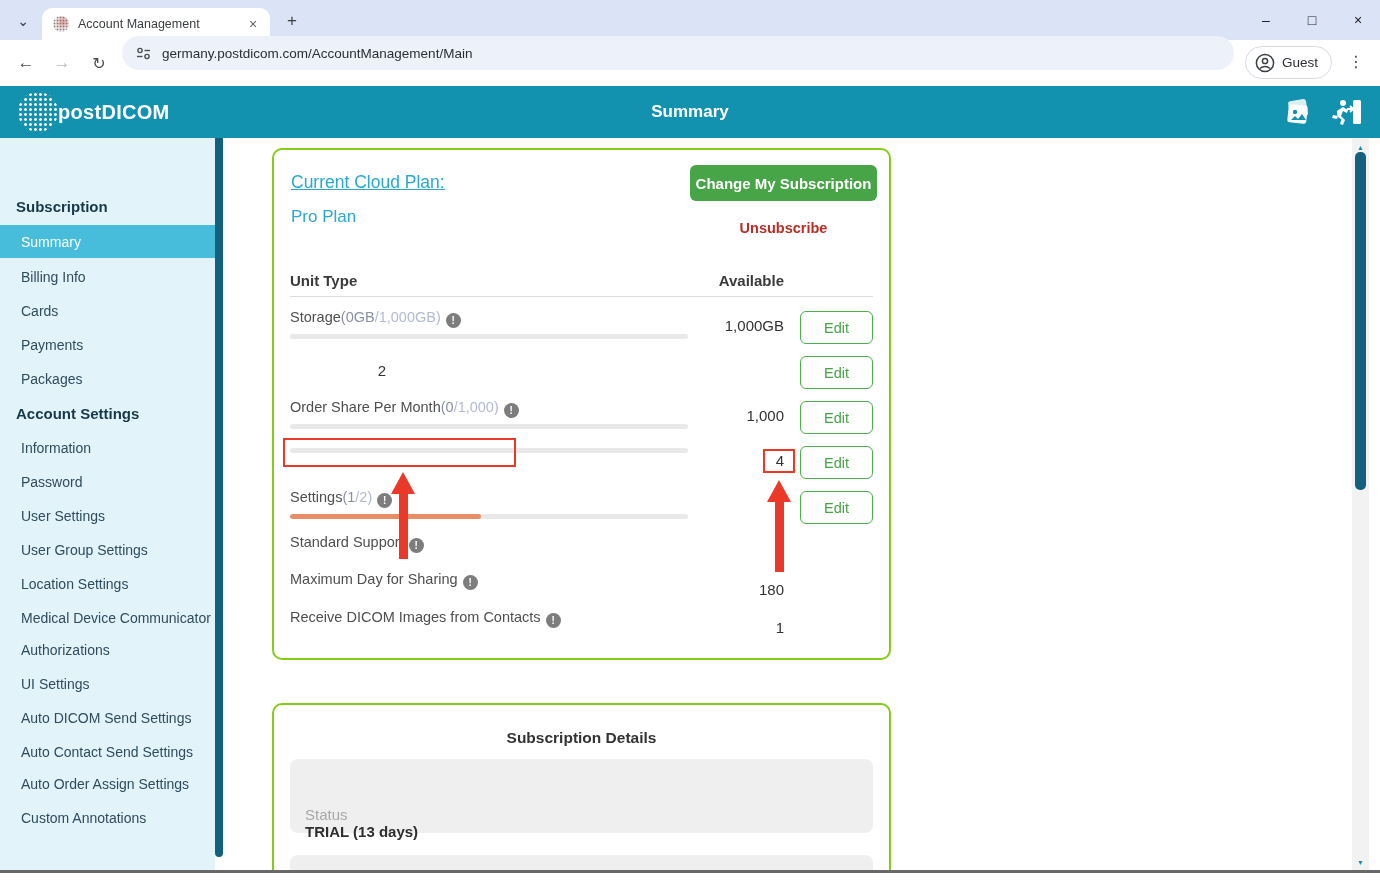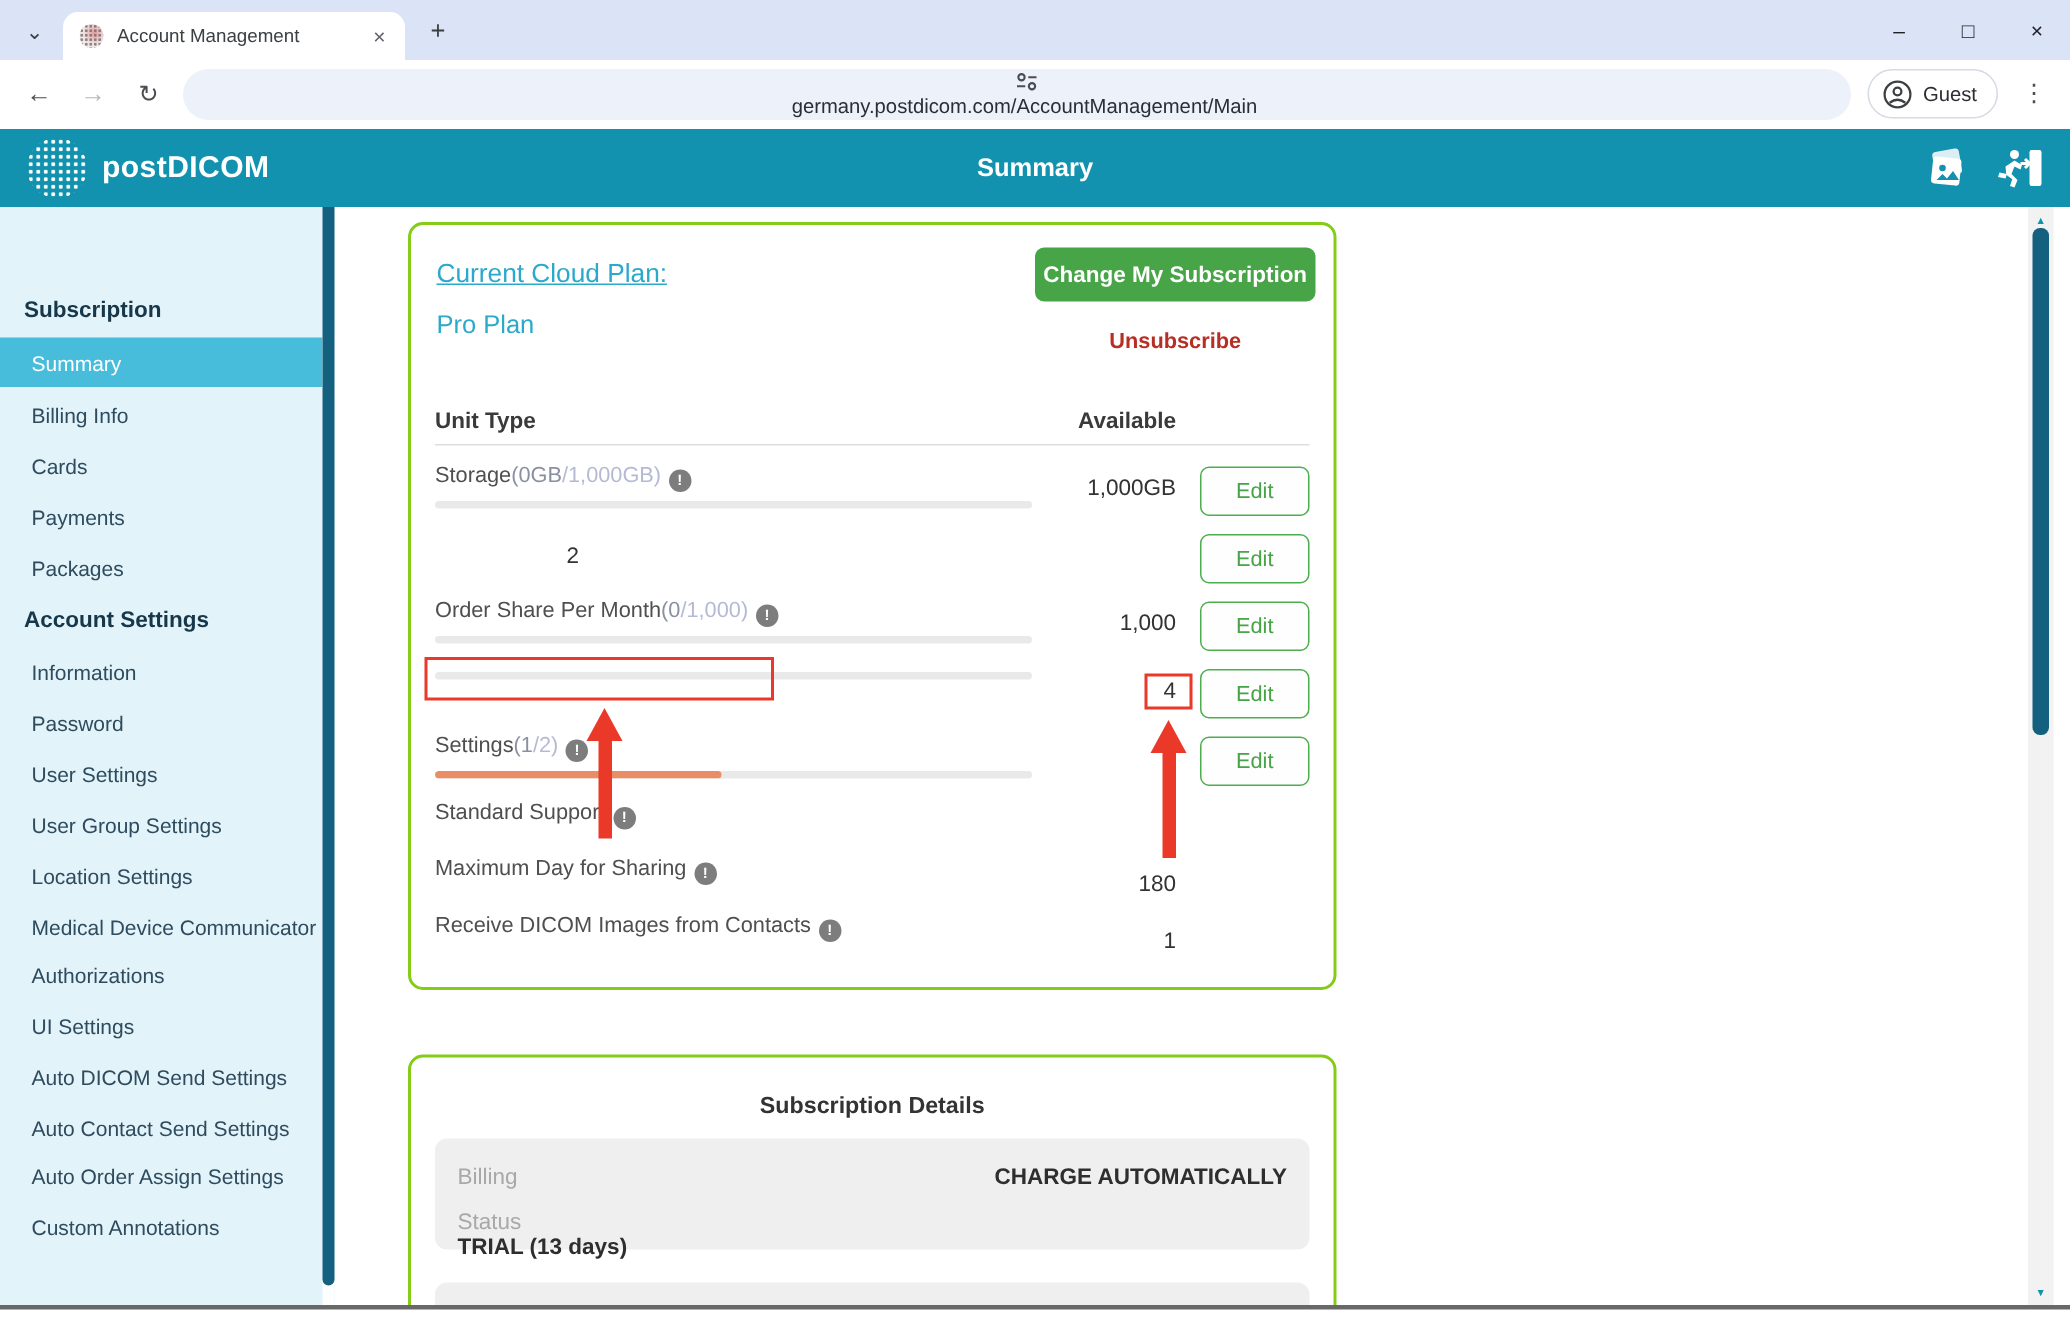--- a/index.html
+++ b/index.html
@@ -27,34 +27,34 @@
   .win-controls { position:absolute; right:14px; top:0; height:40px; display:flex; align-items:center; gap:30px; }
   .win-btn { font-size:14px; color:#202124; cursor:pointer; width:16px; text-align:center; }
 
   
   .toolbar { position:absolute; left:0; top:40px; width:1380px; height:46px; background:#fff; }
   .nav-ico { position:absolute; top:11px; width:24px; height:24px; display:flex; align-items:center;
     justify-content:center; font-size:17px; color:#4a4d51; cursor:pointer; }
   .nav-back { left:14px; }
   .nav-fwd  { left:50px; color:#b4b8bf; }
   .nav-refresh { left:87px; font-size:16px; }
-  .urlbar { position:absolute; left:122px; top:46px; right:146px; height:34px; margin-top:-40px;
-    background:#edf1fa; border-radius:17px; display:flex; align-items:center;flex-direction:column; }
+  .urlbar { position:absolute; left:122px; top:36px; right:146px; height:34px; margin-top:-40px;
+    background:#edf1fa; border-radius:17px; display:flex; align-items:center; }
   .urlbar svg { margin-left:13px; }
   .url-text { margin-left:10px; font-size:13.5px; color:#2b2e33; }
   .profile-pill { position:absolute; right:48px; top:46px; margin-top:-40px; height:33px; padding:0 13px 0 9px;
     border:1px solid #d5dae3; border-radius:17px; background:#fff; display:flex; align-items:center;
     gap:7px; cursor:pointer; }
   .profile-label { font-size:13.5px; color:#2b2e33; }
   .menu-dots { position:absolute; right:16px; top:52px; margin-top:-40px; font-size:16px; color:#4a4d51;
     cursor:pointer; }
 
   
   .appbar { position:absolute; left:0; top:86px; width:1380px; height:52px; background:#1292ae; }
-  .brand { position:absolute; left:18px; top:6px; display:flex; align-items:center; gap:10px;justify-content:space-between; }
+  .brand { position:absolute; left:18px; top:6px; display:flex; align-items:center; gap:0;justify-content:space-between; }
   .logo-globe { width:40px; height:40px; border-radius:50%;
     background-image:radial-gradient(#ffffff 1.2px, rgba(255,255,255,0) 1.6px);
     background-size:5px 5px; }
   .brand-text { color:#fff; font-size:20px; font-weight:600; letter-spacing:.3px; }
   .appbar-title { position:absolute; left:50%; top:0; transform:translateX(-50%); height:52px;
     display:flex; align-items:center; color:#fff; font-size:17px; font-weight:bold; }
   .appbar-icons { position:absolute; right:16px; top:0; height:52px; display:flex; align-items:center; gap:16px; }
   .appbar-icons svg { cursor:pointer; }
 
   
@@ -320,24 +320,20 @@
       </div>
       <div class="red-arrow" style="left:493px; top:330px;">
         <div class="head"></div>
           <div class="shaft" style="height:70px;"></div>
       </div>
     </section>
 
     <section class="card card2">
       <div class="sub-title">Subscription Details</div>
       <div class="sub-panel p1">
-        <div class="sub-row r1">
-          <span class="sub-label">Billing</span>
-          <span class="sub-value">CHARGE AUTOMATICALLY</span>
-        </div>
         <div class="sub-row r2">
           <span class="sub-label">Status</span>
           <span class="sub-value">TRIAL (13 days)</span>
         </div>
       </div>
       <div class="sub-panel p2"></div>
     </section>
 
     <div class="page-scrollbar">
       <div class="scroll-arrow up">▲</div>

